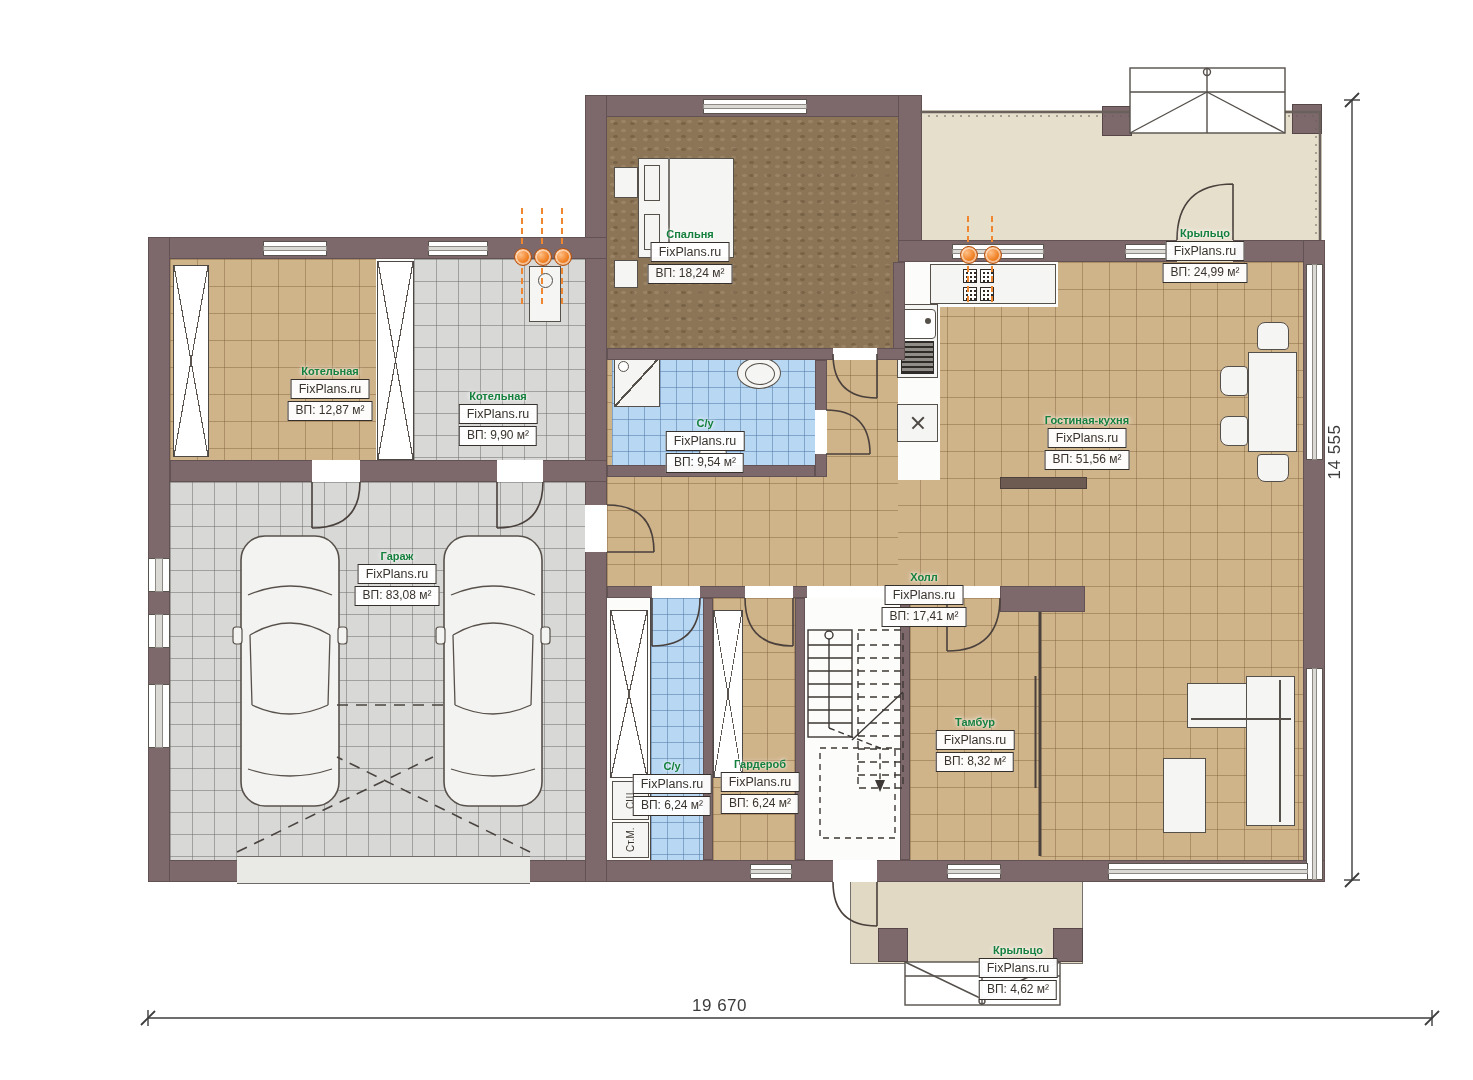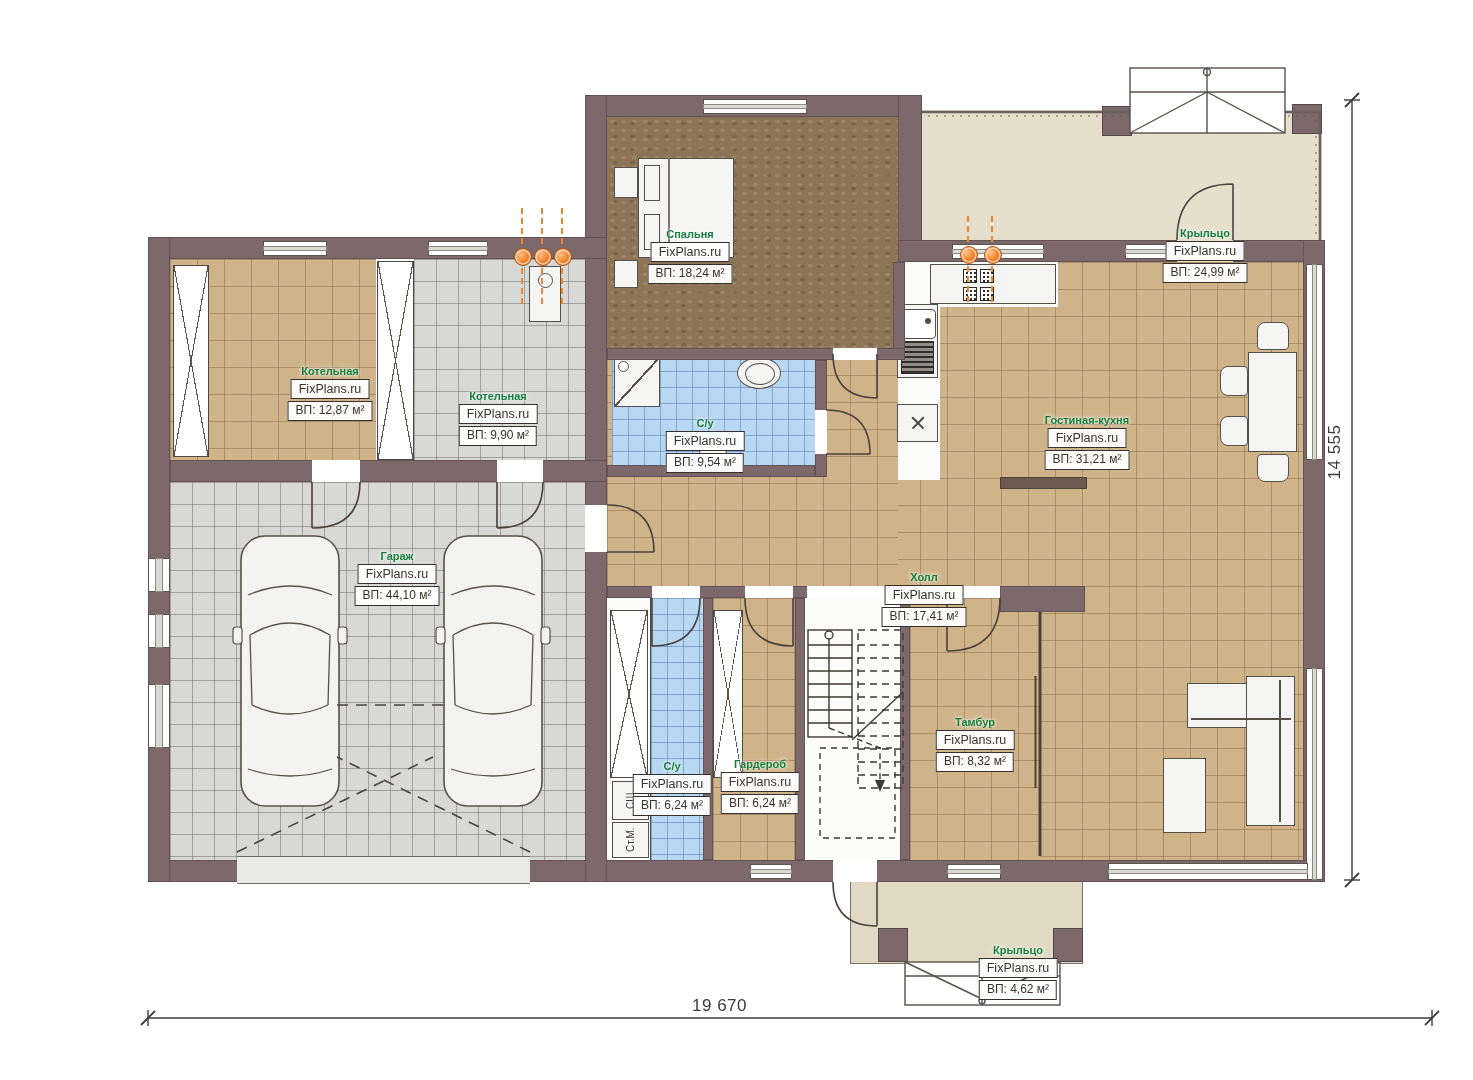--- a/index.html
+++ b/index.html
@@ -315,26 +315,26 @@
     <div class="lbox">ВП: 9,90 м²</div>
   </div>
   <div class="room-label" style="left:705px;top:373px">
     <div class="rname">С/у</div>
     <div class="lbox">FixPlans.ru</div>
     <div class="lbox">ВП: 9,54 м²</div>
   </div>
   <div class="room-label" style="left:1087px;top:370px">
     <div class="rname">Гостиная-кухня</div>
     <div class="lbox">FixPlans.ru</div>
-    <div class="lbox">ВП: 31,21 м²</div>
+    <div class="lbox">ВП: 51,56 м²</div>
   </div>
   <div class="room-label" style="left:397px;top:506px">
     <div class="rname">Гараж</div>
     <div class="lbox">FixPlans.ru</div>
-    <div class="lbox">ВП: 44,10 м²</div>
+    <div class="lbox">ВП: 83,08 м²</div>
   </div>
   <div class="room-label" style="left:924px;top:527px">
     <div class="rname">Холл</div>
     <div class="lbox">FixPlans.ru</div>
     <div class="lbox">ВП: 17,41 м²</div>
   </div>
   <div class="room-label" style="left:672px;top:716px">
     <div class="rname">С/у</div>
     <div class="lbox">FixPlans.ru</div>
     <div class="lbox">ВП: 6,24 м²</div>

